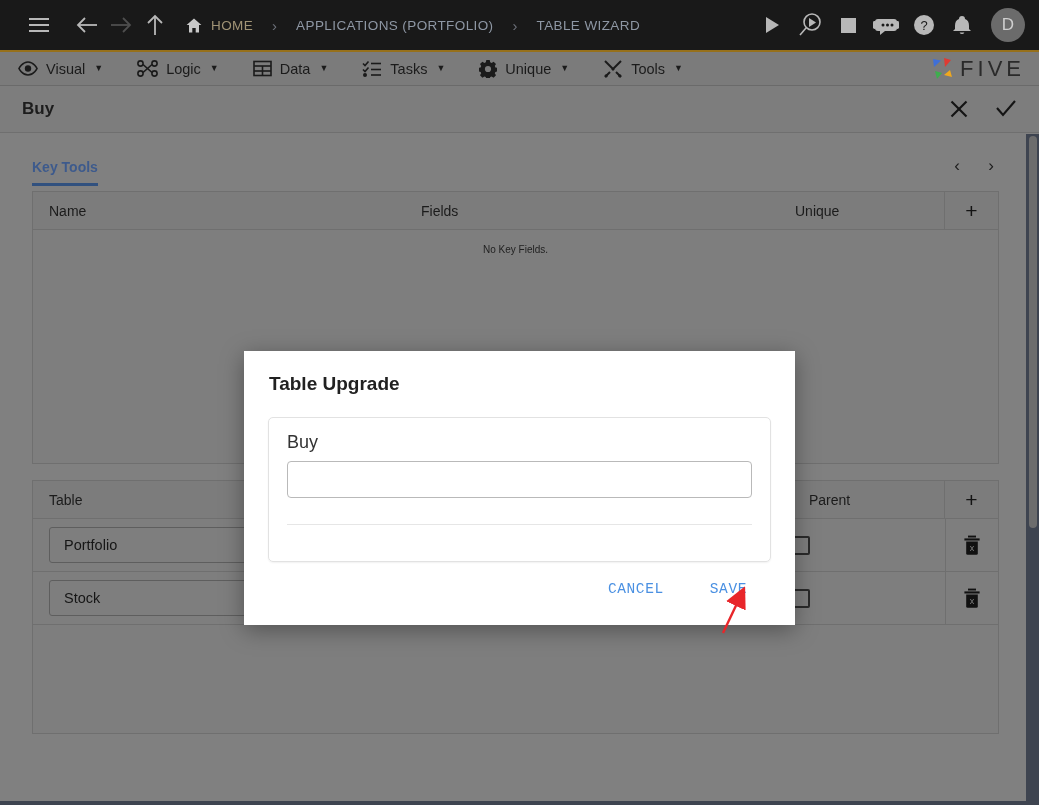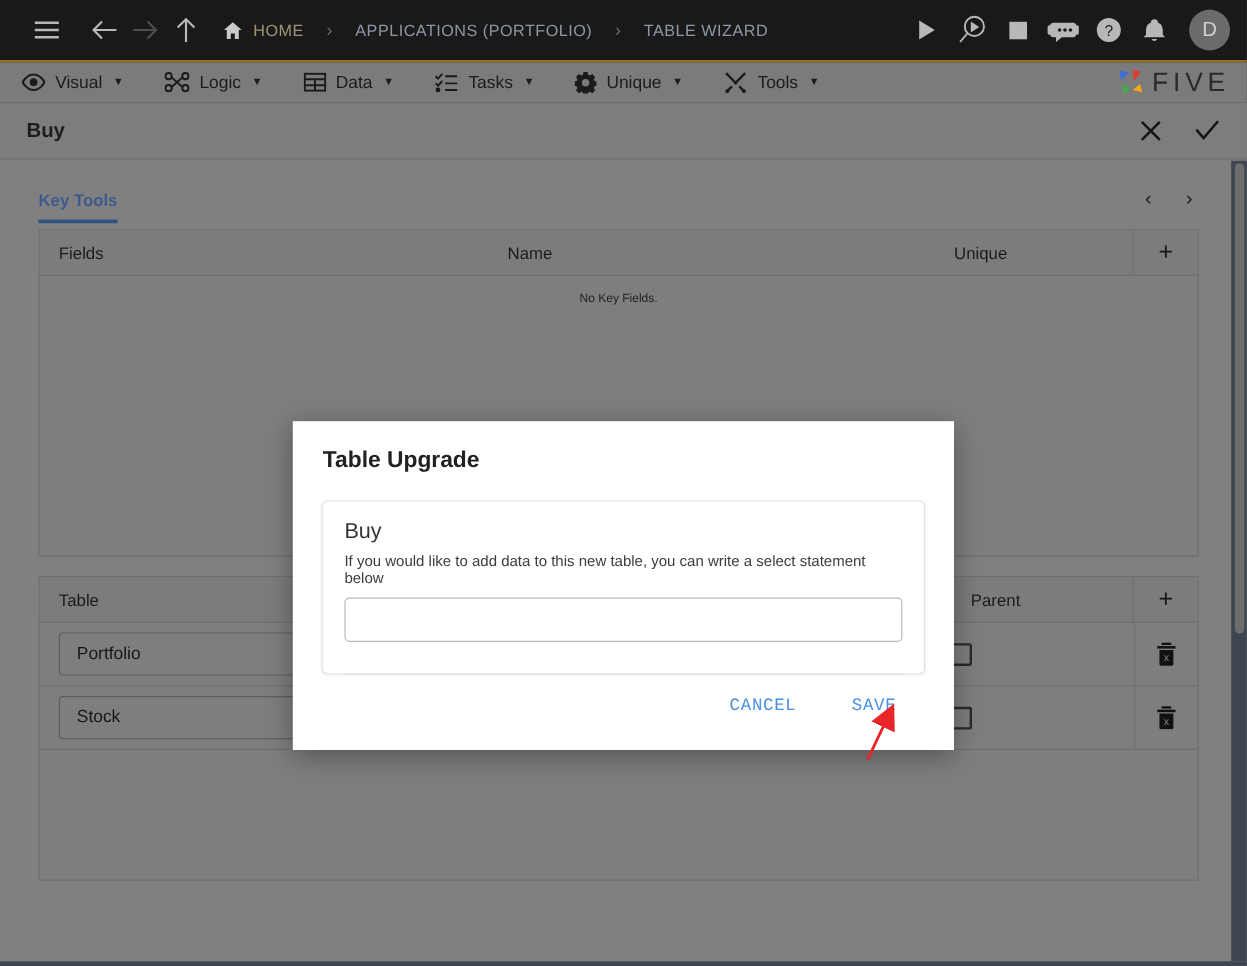--- a/index.html
+++ b/index.html
@@ -456,22 +456,22 @@
       <div class="tabrow">
         <div class="tab">Key Tools</div>
         <div class="pager">
           <div class="pgbtn">‹</div>
           <div class="pgbtn">›</div>
         </div>
       </div>
 
       <div class="tablebox">
         <div class="thead">
+          <div class="th" style="width:372px">Name</div>
           <div class="th" style="width:374px">Fields</div>
-          <div class="th" style="width:372px">Name</div>
           <div class="th">Unique</div>
           <div class="th plus-cell">+</div>
         </div>
         <div class="empty-msg">No Key Fields.</div>
         <div class="body-fill"></div>
       </div>
     </div>
 
     <div class="section" style="margin-top:16px;">
 
@@ -540,21 +540,20 @@
     <div class="vscroll">
       <div class="thumb"></div>
     </div>
   </div>
 
   <div class="modal-scrim"></div>
   <div class="modal">
     <div class="modal-title">Table Upgrade</div>
     <div class="modal-card">
       <div class="card-h">Buy</div>
-      <div class="card-sub">If you would like to add data to this new table, you can write a select statement below</div>
       <input class="sqlinput" type="text" placeholder="" style="">
       <div class="card-divider"></div>
     </div>
     <div class="modal-actions">
       <button class="mbtn">CANCEL</button>
       <button class="mbtn">SAVE</button>
     </div>
   </div>
 
   <svg class="annot" width="70" height="70" viewBox="0 0 70 70">

